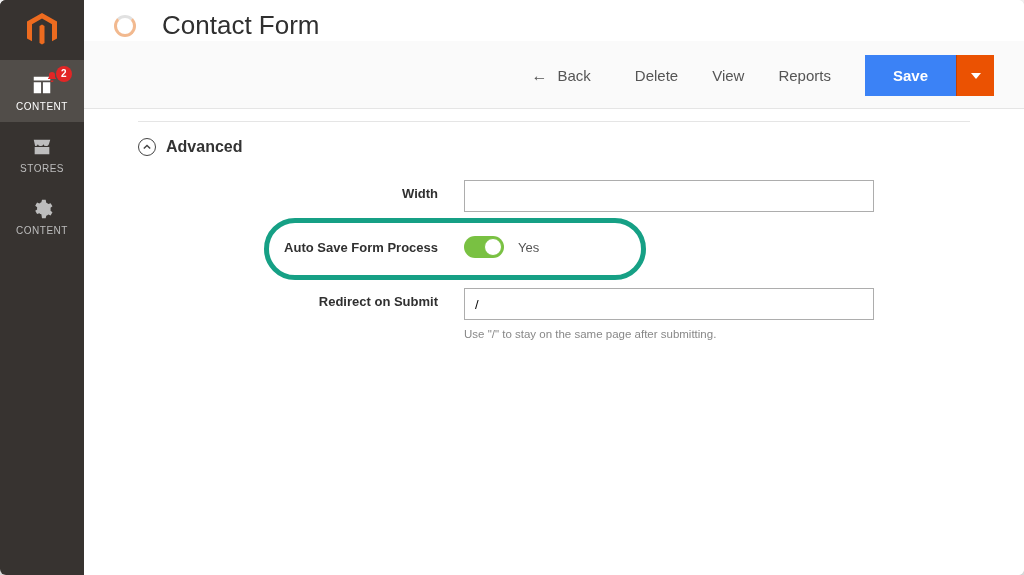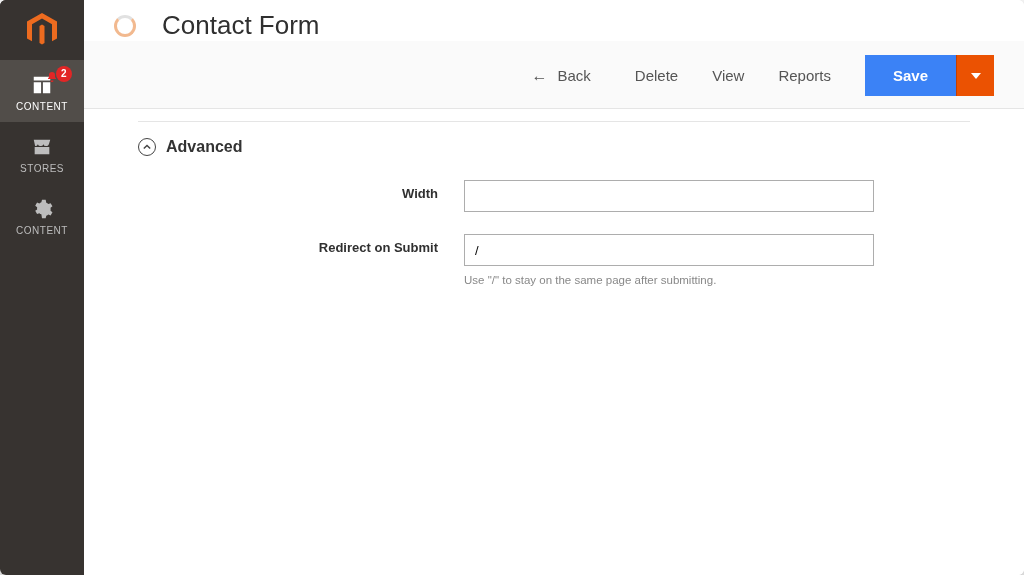--- a/index.html
+++ b/index.html
@@ -276,20 +276,31 @@
 
       <div class="form-area">
 
         <div class="form-row">
           <div class="form-label">Width</div>
           <div class="form-control">
             <input class="text-input" value="" style="">
           </div>
         </div>
 
+        <div class="form-row" style="margin-bottom:30px;">
+          <div class="highlight-oval"></div>
+          <div class="form-label">Auto Save Form Process</div>
+          <div class="form-control toggle-wrap">
+            <div class="toggle on">
+              <div class="track"></div>
+                <div class="knob"></div>
+            </div>
+            <span class="toggle-label">Yes</span>
+          </div>
+        </div>
 
 
 
         <div class="form-row">
           <div class="form-label">Redirect on Submit</div>
           <div class="form-control">
             <input class="text-input" value="/" style="">
             <div class="help-text">Use "/" to stay on the same page after submitting.</div>
           </div>
         </div>

